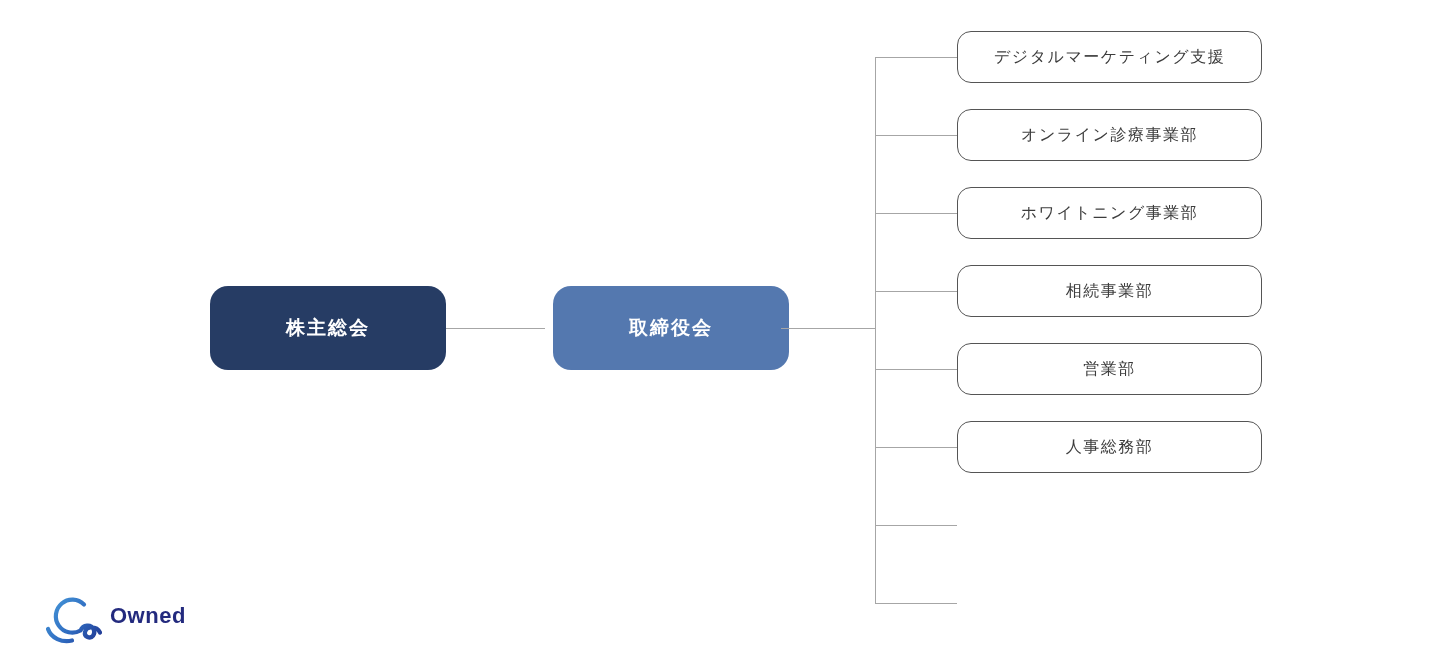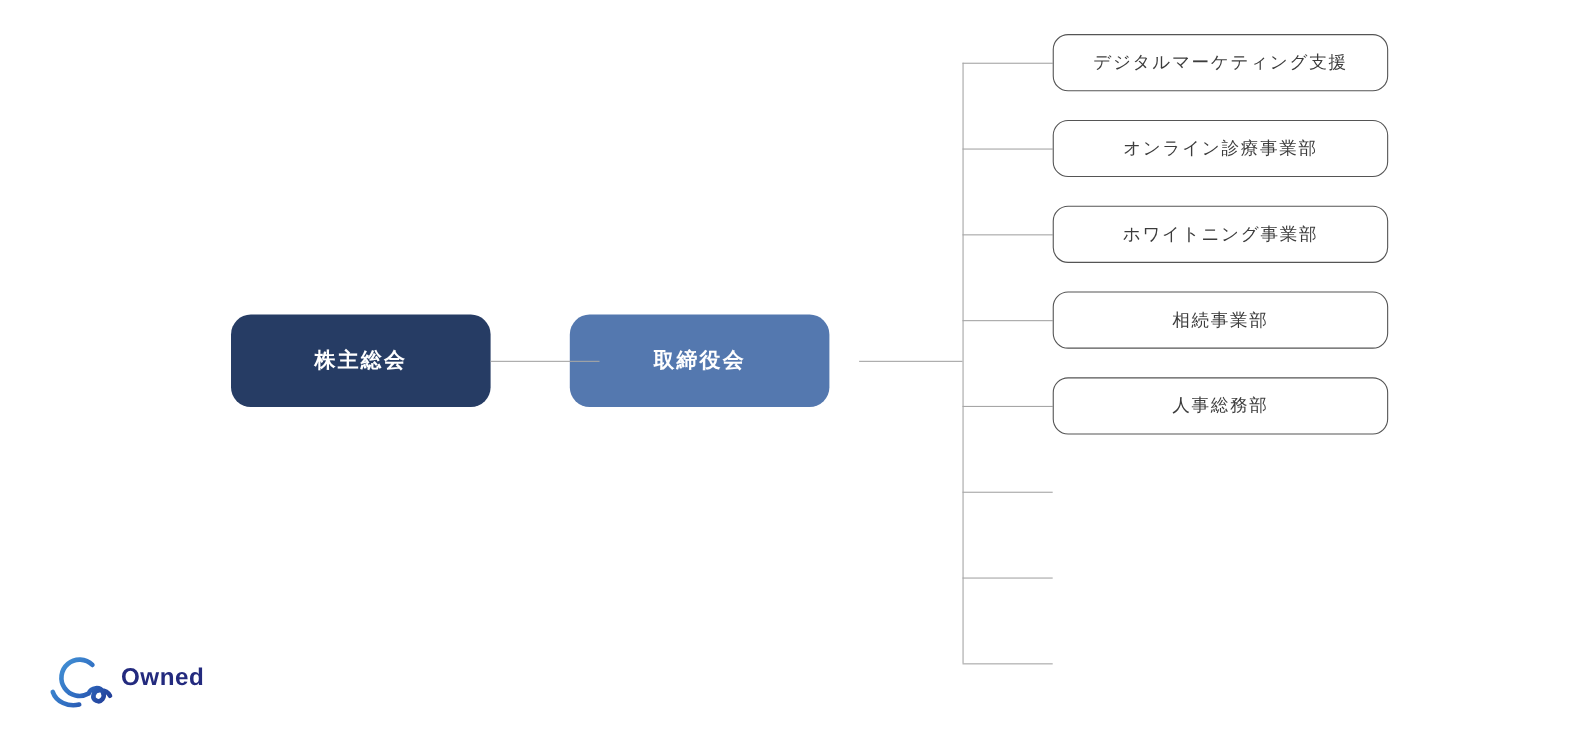--- a/index.html
+++ b/index.html
@@ -23,21 +23,21 @@
     border-radius: 18px;
     display: flex;
     align-items: center;
     justify-content: center;
     color: #ffffff;
     font-size: 19px;
     font-weight: bold;
     letter-spacing: 2px;
   }
   .node.root  { left: 210px; background: #263c64; text-align: right; }
-  .node.board { left: 518px; background: #5478af; }
+  .node.board { left: 553px; background: #5478af; }
 
   
   .line { position: absolute; background: #a6a6a6; }
   .line.h { height: 1px; }
   .line.v { width: 1px; }
 
   
   .dept-col {
     position: absolute;
     left: 957px;
@@ -114,20 +114,23 @@
     <div class="dept">
       <span>オンライン診療事業部</span>
     </div>
     <div class="dept">
       <span>ホワイトニング事業部</span>
     </div>
     <div class="dept">
       <span>相続事業部</span>
     </div>
     <div class="dept">
+      <span>営業部</span>
+    </div>
+    <div class="dept">
       <span>人事総務部</span>
     </div>
   </div>
 
   <div class="logo">
     <svg class="logo-icon" viewBox="0 0 62 52" fill="none" xmlns="http://www.w3.org/2000/svg">
       <defs>
         <linearGradient id="lg" x1="0" y1="0" x2="62" y2="52" gradientUnits="userSpaceOnUse">
           <stop offset="0" stop-color="#4aa0dd"></stop>
           <stop offset="0.55" stop-color="#2f6bc0"></stop>

